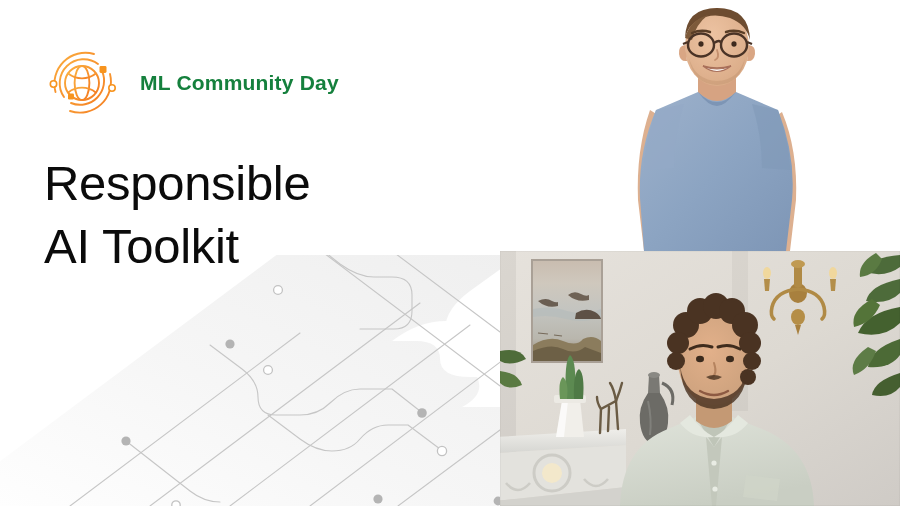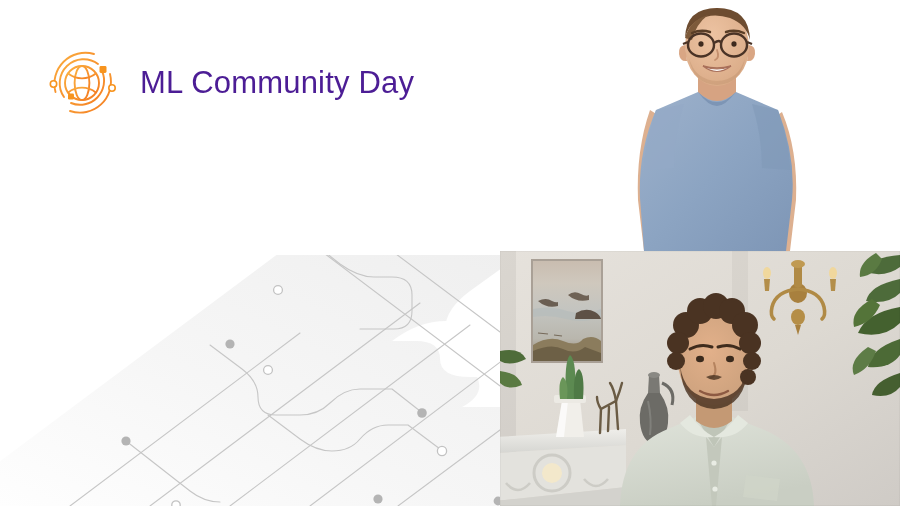--- a/index.html
+++ b/index.html
@@ -11,22 +11,22 @@
   }
   #slide { position:absolute; inset:0; width:900px; height:506px; background:#fff; overflow:hidden; }
 
   
   #circuit { position:absolute; left:0; top:255px; width:520px; height:251px; pointer-events:none; }
 
   
   #brand { position:absolute; left:40px; top:40px; display:flex; align-items:center; gap:16px; }
   #brand-logo { width:84px; height:84px; flex:0 0 84px; }
   #brand-name {
-    font-size:31px; font-weight:400; letter-spacing:.2px;
-    color:#4c1d95; white-space:nowrap; line-height:1;
+    font-size:21px; font-weight:700; letter-spacing:.2px;
+    color:#15803d; white-space:nowrap; line-height:1;
   }
 
   
   #headline {
     position:absolute; left:44px; top:152px; width:430px;
     font-size:49px; font-weight:300; line-height:1.28;
     letter-spacing:-0.3px; color:#0b0b0b;
   }
   #headline .ln { display:block; white-space:nowrap; }
 
@@ -137,20 +137,24 @@
         <rect x="28" y="53.5" width="6" height="6" rx="1.3"></rect>
       </g>
       <g fill="#ffffff" stroke="#f7941e" stroke-width="1.6">
         <circle cx="13.5" cy="44" r="3.2"></circle>
         <circle cx="72" cy="48" r="3.2"></circle>
       </g>
     </svg>
     <div id="brand-name">ML Community Day</div>
   </div>
 
+  <h1 id="headline">
+    <span class="ln">Responsible</span>
+    <span class="ln">AI Toolkit</span>
+  </h1>
 
   <div id="presenter-cutout">
     <svg viewBox="0 0 300 251" width="300" height="251" aria-hidden="true">
       <defs>
         <linearGradient id="teeG" x1="0" y1="0" x2="1" y2="1">
           <stop offset="0" stop-color="#9db1cb"></stop>
           <stop offset="0.5" stop-color="#8ca4c2"></stop>
           <stop offset="1" stop-color="#7e96b6"></stop>
         </linearGradient>
         <radialGradient id="faceG" cx="0.42" cy="0.36" r="0.72">

